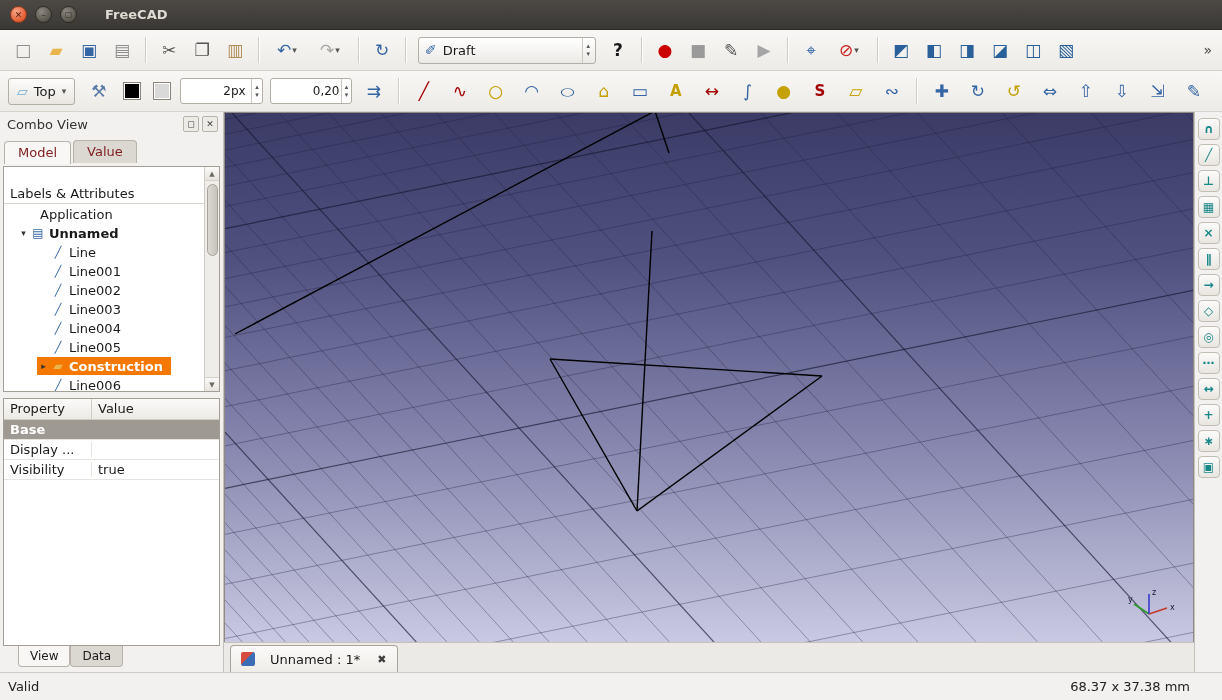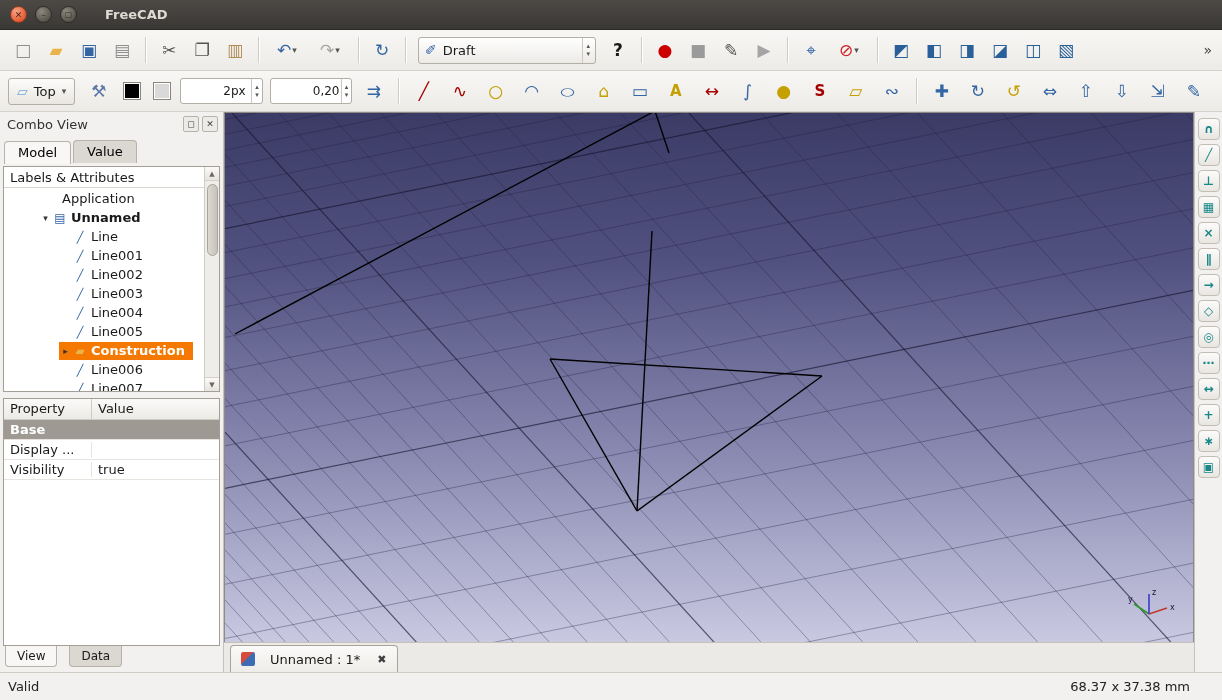--- a/index.html
+++ b/index.html
@@ -53,28 +53,28 @@
   
   .combo { width:224px; flex:none; border-right:1px solid #c6c2bb; background:#f2f1f0; display:flex; flex-direction:column; }
   .combo-header { display:flex; align-items:center; height:24px; padding:0 5px 0 7px; color:#333; }
   .combo-header .spacer { flex:1; }
   .chbtn { width:16px; height:16px; display:flex; align-items:center; justify-content:center; border:1px solid #b7b3ab;
     border-radius:2px; background:#edebe7; margin-left:3px; font-size:0; }
   .chbtn.undock::after { content:"◻"; font-size:9px; color:#444; }
   .chbtn.close::after { content:"✕"; font-size:9px; color:#444; }
   .tabs { display:flex; align-items:flex-end; height:27px; padding:0 4px; gap:2px; }
   .tab { padding:3px 13px 4px; border:1px solid #b7b3ab; border-bottom:none; border-radius:4px 4px 0 0;
-    background:#dbd7d1; color:#000000; }
+    background:#dbd7d1; color:#7f1d1d; }
   .tab.active { background:#f8f7f5; position:relative; top:1px; }
 
   .treebox { margin:3px 3px 0; border:1px solid #a39f97; background:#fff; height:226px; display:flex; }
   .treecol { flex:1; display:flex; flex-direction:column; min-width:0; overflow:hidden; }
-  .tree-colhead { height:21px; flex:none; border-bottom:1px solid #d9d6d0; display:flex; align-items:center; padding:0 6px; }
+  .tree-colhead { height:21px; flex:none; border-bottom:1px solid #d9d6d0; display:flex; align-items:center; padding:0 6px;margin-top:16px; }
   .tree-items { flex:1; overflow:hidden; padding-top:1px; }
-  .titem { display:flex; align-items:center; height:19px; white-space:nowrap;margin-left:22px; }
+  .titem { display:flex; height:19px; white-space:nowrap; }
   .titem[data-level="0"] { padding-left:4px; }
   .titem[data-level="1"] { padding-left:13px; }
   .titem[data-level="2"] { padding-left:33px; }
   .titem .thl { display:inline-flex; align-items:center; height:18px; padding-right:8px; }
   .titem .tw { width:13px; text-align:center; font-size:9px; color:#333; flex:none; }
   .titem .ticon { width:16px; text-align:center; font-size:12px; line-height:1; flex:none; }
   .titem .tlabel { padding-left:3px; }
   .titem[data-icon="doc"] .ticon::before { content:"▤"; color:#3465a4; }
   .titem[data-icon="line"] .ticon::before { content:"╱"; color:#3465a4; font-size:11px; }
   .titem[data-icon="folder"] .ticon::before { content:"▰"; color:#e9b44c; }
@@ -93,21 +93,21 @@
   .propbox { margin:6px 3px 0; border:1px solid #a39f97; background:#fff; flex:1; display:flex; flex-direction:column; overflow:hidden; }
   .prophead { display:flex; height:21px; flex:none; border-bottom:1px solid #cfccc6; background:linear-gradient(#fbfaf9,#eceae5); }
   .prophead span { padding:2px 6px; }
   .prophead span:first-child { width:88px; border-right:1px solid #cfccc6; }
   .prow { display:flex; height:20px; align-items:center; border-bottom:1px solid #e7e4df; }
   .prow .pname { width:88px; padding:0 6px; border-right:1px solid #e7e4df; overflow:hidden; white-space:nowrap; }
   .prow .pval { flex:1; padding:0 6px; }
   .prow[data-group="true"] { background:#9e9a93; color:#fff; font-weight:bold; }
   .prow[data-group="true"] .pname { border-right:none; }
 
-  .btabs { display:flex; align-items:flex-start; height:26px; padding-left:5px; gap:12px; flex:none; }
+  .btabs { display:flex; align-items:flex-start; height:26px; padding-left:18px; gap:0; flex:none; }
   .btab { padding:3px 11px; border:1px solid #b7b3ab; border-top:none; border-radius:0 0 4px 4px; background:#dbd7d1; font-size:12px; }
   .btab.active { background:#f8f7f5; }
 
   
   .center { flex:1; min-width:0; display:flex; flex-direction:column; }
   .viewport { flex:1; position:relative; overflow:hidden; border:1px solid #8f8b84; border-bottom:none;
     background:linear-gradient(180deg,#3b3b66 0%,#515180 28%,#8585ae 62%,#c9c9e2 100%); }
   .sketch { position:absolute; inset:0; width:100%; height:100%; display:block; pointer-events:none; }
   .axis { position:absolute; right:14px; bottom:10px; pointer-events:none; }
   .axis text { font-size:8px; fill:#16163a; font-family:"DejaVu Sans", sans-serif; }

